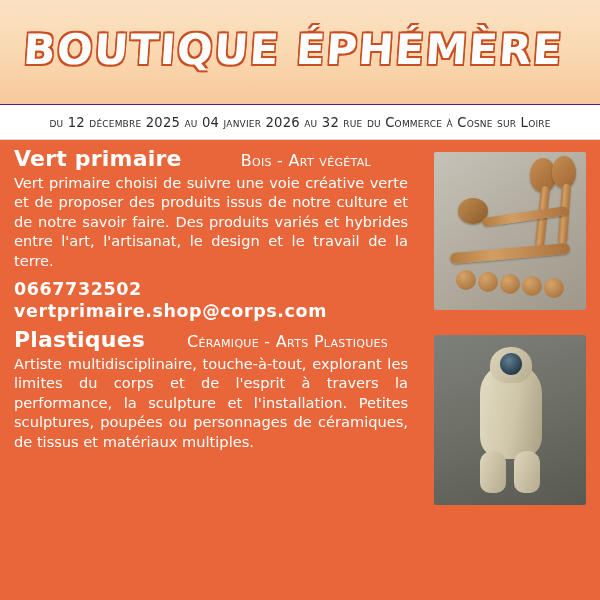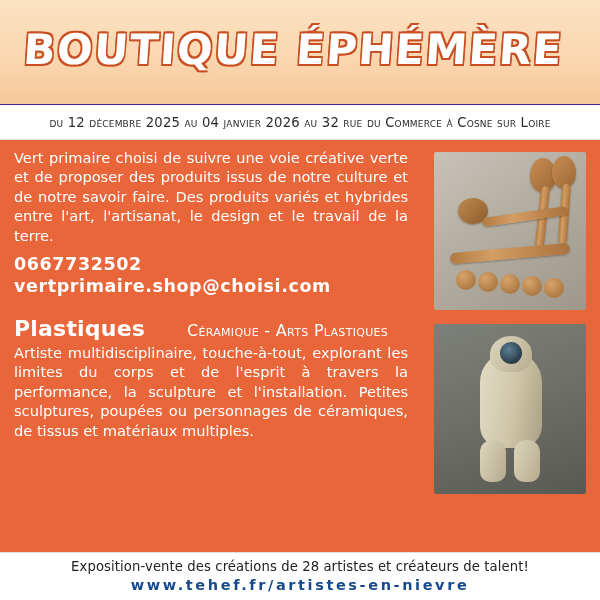--- a/index.html
+++ b/index.html
@@ -289,23 +289,27 @@
   </div>
 
   <div class="datebar">
     <span class="datebar-text">du 12 décembre 2025 au 04 janvier 2026 au 32 rue du Commerce à Cosne sur Loire</span>
   </div>
 
   <div class="content">
 
     <div class="entry">
       <div class="entry-main">
+        <div class="entry-heading">
+          <span class="artist-name">Vert primaire</span>
+          <span class="artist-disc">Bois - Art végétal</span>
+        </div>
         <p class="artist-desc">Vert primaire choisi de suivre une voie créative verte et de proposer des produits issus de notre culture et de notre savoir faire. Des produits variés et hybrides entre l'art, l'artisanat, le design et le travail de la terre.</p>
         <div class="artist-phone">0667732502</div>
-        <div class="artist-email">vertprimaire.shop@choisi.com</div>
+        <div class="artist-email">vertprimaire.shop@corps.com</div>
       </div>
       <div class="photo photo-1">
         <div class="wood-head" style="left:96px; top:6px; width:26px; height:34px;"></div>
         <div class="wood-item" style="left:104px; top:34px; width:9px; height:62px; transform:rotate(6deg);"></div>
         <div class="wood-head" style="left:118px; top:4px; width:24px; height:32px;"></div>
         <div class="wood-item" style="left:126px; top:32px; width:9px; height:60px; transform:rotate(4deg);"></div>
         <div class="wood-head" style="left:24px; top:46px; width:30px; height:26px; border-radius:50%; background:linear-gradient(135deg,#c08a4e,#8c5c2c);"></div>
         <div class="wood-item" style="left:48px; top:60px; width:86px; height:9px; transform:rotate(-8deg);"></div>
         <div class="wood-item" style="left:16px; top:96px; width:120px; height:11px; transform:rotate(-5deg);"></div>
         <div class="bead" style="left:22px; top:118px; width:20px; height:20px;"></div>
@@ -330,18 +334,14 @@
         <div class="ceramic-body"></div>
         <div class="ceramic-head"></div>
         <div class="ceramic-hole"></div>
         <div class="ceramic-leg l"></div>
         <div class="ceramic-leg r"></div>
       </div>
     </div>
 
   </div>
 
-  <div class="footer">
-    <div class="footer-line1">Exposition-vente des créations de 28 artistes et créateurs de talent!</div>
-    <div class="footer-line2">www.tehef.fr/artistes-en-nievre</div>
-  </div>
 
 </div>
 
 </body></html>

